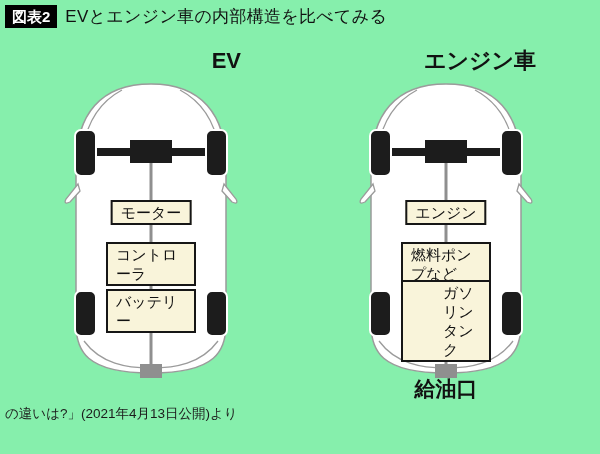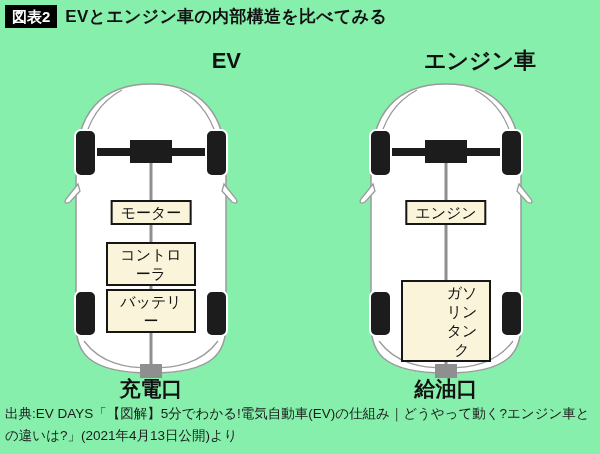--- a/index.html
+++ b/index.html
@@ -4,37 +4,37 @@
 <style>
   html,body { margin:0; padding:0; background:#ffffff; }
   .stage {
     position:relative; width:600px; height:454px; background:#86efac;
     font-family:"Liberation Sans","DejaVu Sans",sans-serif; overflow:hidden; color:#111;
   }
 
   
   .header { position:absolute; top:5px; left:5px; display:flex; align-items:center; gap:8px; }
   .fig-tag { background:#000; color:#fff; font-weight:bold; font-size:15px; padding:4px 7px; line-height:1; }
-  .fig-title { font-size:17px; font-weight:bold; color:#111; letter-spacing:0.3px; white-space:nowrap; }
+  .fig-title { font-size:17px; font-weight:normal; color:#111; letter-spacing:0.3px; white-space:nowrap; }
 
   
   .panel { position:absolute; top:80px; width:180px; height:345px; }
   .panel-ev { left:61px; }
   .panel-engine { left:356px; }
   .car-heading {
     position:absolute; top:-33px; left:0; width:100%; text-align:right;
     font-size:22px; font-weight:bold; line-height:28px; white-space:nowrap;
   }
   .car-svg { position:absolute; top:0; left:0; }
 
   .part-label {
     position:absolute; left:50%; transform:translateX(-50%);
     background:#f9f4da; border:2px solid #161616;
     font-size:15px; line-height:19px; padding:1px 8px;
-    text-align:center; white-space:pre-line; color:#111;
+    white-space:pre-line; color:#111;
   }
   .label-1 { top:120px; }
   .label-2 { top:162px; }
   .label-3 { top:209px; }
   .panel-engine .label-3 { top:200px;padding-left:40px; }
 
   .port-label {
     position:absolute; top:295px; left:50%; transform:translateX(-50%);
     font-size:21px; font-weight:bold; white-space:nowrap;
   }
@@ -69,21 +69,20 @@
       <rect x="14" y="50" width="21" height="46" rx="6" fill="#1c1c1c" stroke="#ffffff" stroke-width="2"></rect>
       <rect x="145" y="50" width="21" height="46" rx="6" fill="#1c1c1c" stroke="#ffffff" stroke-width="2"></rect>
       <rect x="14" y="211" width="21" height="45" rx="6" fill="#1c1c1c" stroke="#ffffff" stroke-width="2"></rect>
       <rect x="145" y="211" width="21" height="45" rx="6" fill="#1c1c1c" stroke="#ffffff" stroke-width="2"></rect>
       <rect x="79" y="284" width="22" height="14" fill="#8f8f8f"></rect>
     </svg>
 
     <div class="part-label label-1">モーター</div>
     <div class="part-label label-2">コントローラ</div>
     <div class="part-label label-3">バッテリー</div>
-    <div class="port-label">充電口</div>
   </div>
 
   <div class="panel panel-engine">
     <div class="car-heading">エンジン車</div>
 
     <svg class="car-svg" width="180" height="300" viewBox="0 0 180 300">
       <path d="M15 86 C15 34 40 4 90 4 C140 4 165 34 165 86 L165 244 C165 270 156 293 90 293 C24 293 15 270 15 244 Z" fill="#ffffff" stroke="#9b9b9b" stroke-width="1.5"></path>
       <path d="M22 68 Q29 27 61 10" fill="none" stroke="#9b9b9b" stroke-width="1.3"></path>
       <path d="M158 68 Q151 27 119 10" fill="none" stroke="#9b9b9b" stroke-width="1.3"></path>
       <path d="M23 261 C40 284 66 288 90 288 C114 288 140 284 157 261" fill="none" stroke="#9b9b9b" stroke-width="1.3"></path>
@@ -93,23 +92,23 @@
       <rect x="69" y="60" width="42" height="23" fill="#1c1c1c"></rect>
       <rect x="88.5" y="83" width="3" height="204" fill="#8f8f8f"></rect>
       <rect x="14" y="50" width="21" height="46" rx="6" fill="#1c1c1c" stroke="#ffffff" stroke-width="2"></rect>
       <rect x="145" y="50" width="21" height="46" rx="6" fill="#1c1c1c" stroke="#ffffff" stroke-width="2"></rect>
       <rect x="14" y="211" width="21" height="45" rx="6" fill="#1c1c1c" stroke="#ffffff" stroke-width="2"></rect>
       <rect x="145" y="211" width="21" height="45" rx="6" fill="#1c1c1c" stroke="#ffffff" stroke-width="2"></rect>
       <rect x="79" y="284" width="22" height="14" fill="#8f8f8f"></rect>
     </svg>
 
     <div class="part-label label-1">エンジン</div>
+    <div class="part-label label-2">燃料ポンプなど</div>
     <div class="part-label label-3">ガソリン
 タンク</div>
     <div class="port-label">給油口</div>
   </div>
 
   <div class="source">
-    <div>出典:EV DAYS「【図解】5分でわかる!電気自動車(EV)の仕組み｜どうやって動く?エンジン車と</div>
     <div>の違いは?」(2021年4月13日公開)より</div>
   </div>
 
 </div>
 
 </body></html>

